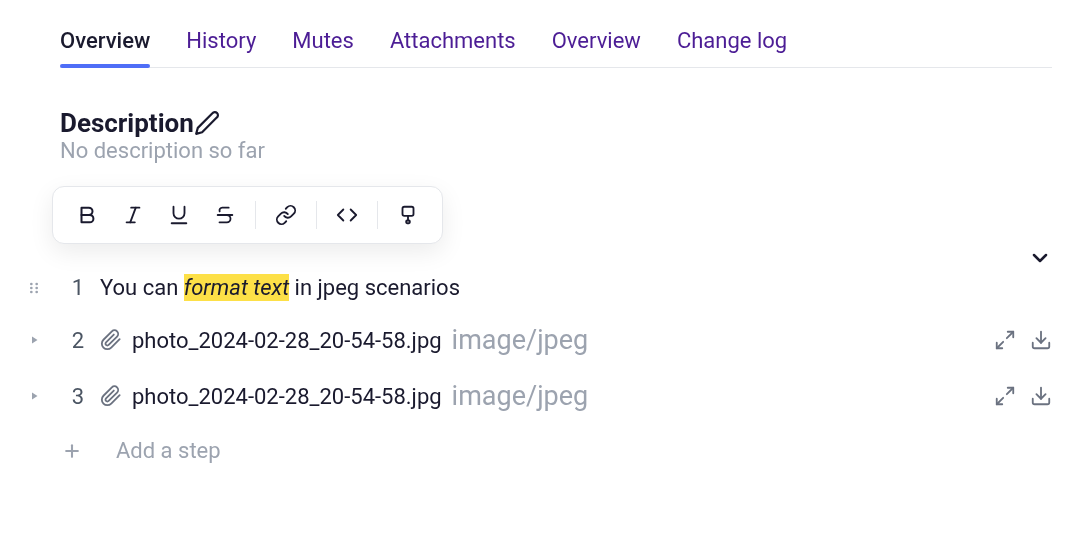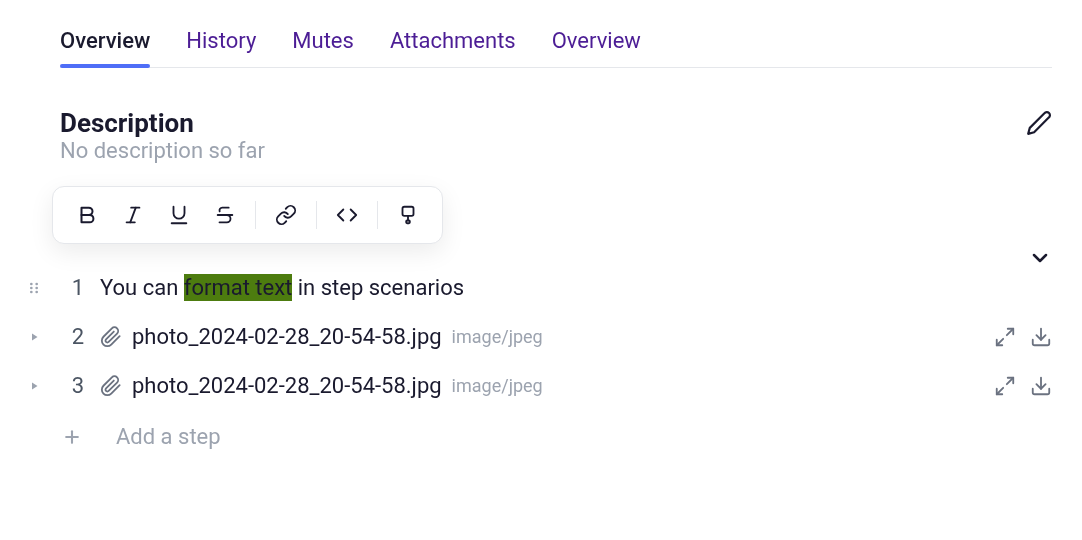--- a/index.html
+++ b/index.html
@@ -38,21 +38,21 @@
   background: #4f6ef7;
   border-radius: 2px;
 }
 .section {
   margin-top: 40px;
   position: relative;
 }
 .section-header {
   display: flex;
   align-items: center;
-  justify-content: space-between;
+  justify-content: flex-start;
 }
 .section-title {
   font-size: 26px;
   font-weight: 700;
   color: #1a1a2e;
 }
 .edit-icon {
   cursor: pointer;
   color: #1a1a2e;
 }
@@ -123,26 +123,27 @@
   font-size: 22px;
 }
 .step-content {
   display: flex;
   align-items: center;
   gap: 10px;
   flex: 1;
 }
 .step-text { color: #1a1a2e; }
 .highlight {
-  background: #4d7c0f;
+  background: #fde047;
   padding: 1px 0;
+  font-style: italic;
 }
 .attach-icon { color: #6b7280; }
 .file-name { color: #1a1a2e; text-align: right; }
-.file-type { color: #9ca3af; font-size: 18px; }
+.file-type { color: #9ca3af; font-size: 27px; }
 .step-actions {
   display: flex;
   gap: 14px;
   color: #6b7280;
   margin-left: auto;
   padding-right: 0;
 }
 .step-actions span { cursor: pointer; }
 .add-step {
   display: flex;
@@ -165,20 +166,21 @@
 </head>
 <body>
 <div class="container">
 
 <div class="tabs">
   <div class="tab active">Overview</div>
   <div class="tab">History</div>
   <div class="tab">Mutes</div>
   <div class="tab">Attachments</div>
   <div class="tab">Overview</div>
+  <div class="tab">Change log</div>
 </div>
 
 <div class="section">
   <div class="section-header">
     <div class="section-title">Description</div>
     <span class="edit-icon">
       <svg width="26" height="26" viewBox="0 0 24 24" fill="none" stroke="currentColor" stroke-width="2" stroke-linecap="round" stroke-linejoin="round">
             <path d="M17 3a2.85 2.85 0 1 1 4 4L7.5 20.5 2 22l1.5-5.5L17 3z"></path>
           </svg>
     </span>
@@ -250,21 +252,21 @@
               <circle cx="8" cy="6" r="2"></circle>
               <circle cx="16" cy="6" r="2"></circle>
               <circle cx="8" cy="12" r="2"></circle>
               <circle cx="16" cy="12" r="2"></circle>
               <circle cx="8" cy="18" r="2"></circle>
               <circle cx="16" cy="18" r="2"></circle>
             </svg>
       </span>
       <span class="step-num">1</span>
       <div class="step-content">
-        <span class="step-text"><span>You can </span><span class="highlight">format text</span><span> in step scenarios</span></span>
+        <span class="step-text"><span>You can </span><span class="highlight">format text</span><span> in jpeg scenarios</span></span>
       </div>
     </div>
 
     <div class="step-row">
       <span class="step-handle">
         <svg width="12" height="12" viewBox="0 0 24 24" fill="currentColor">
               <polygon points="8,5 19,12 8,19"></polygon>
             </svg>
       </span>
       <span class="step-num">2</span>

